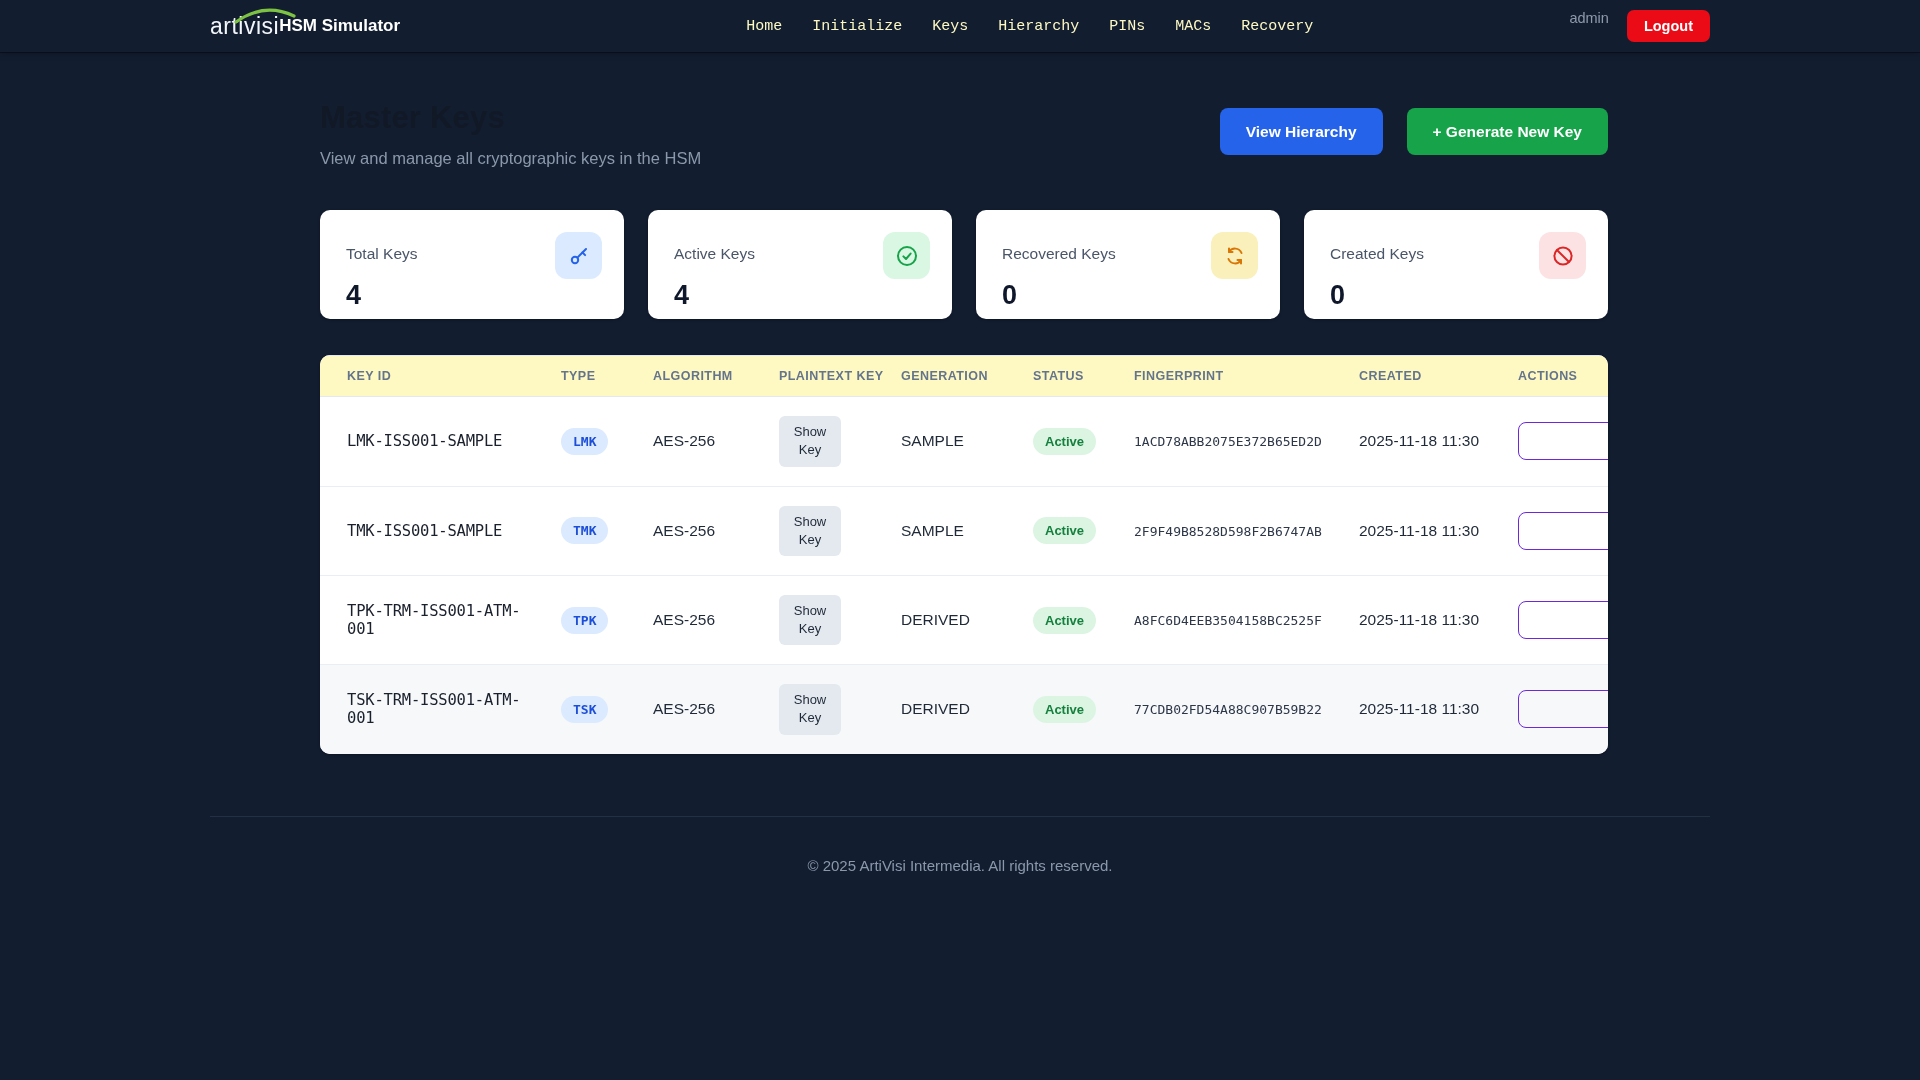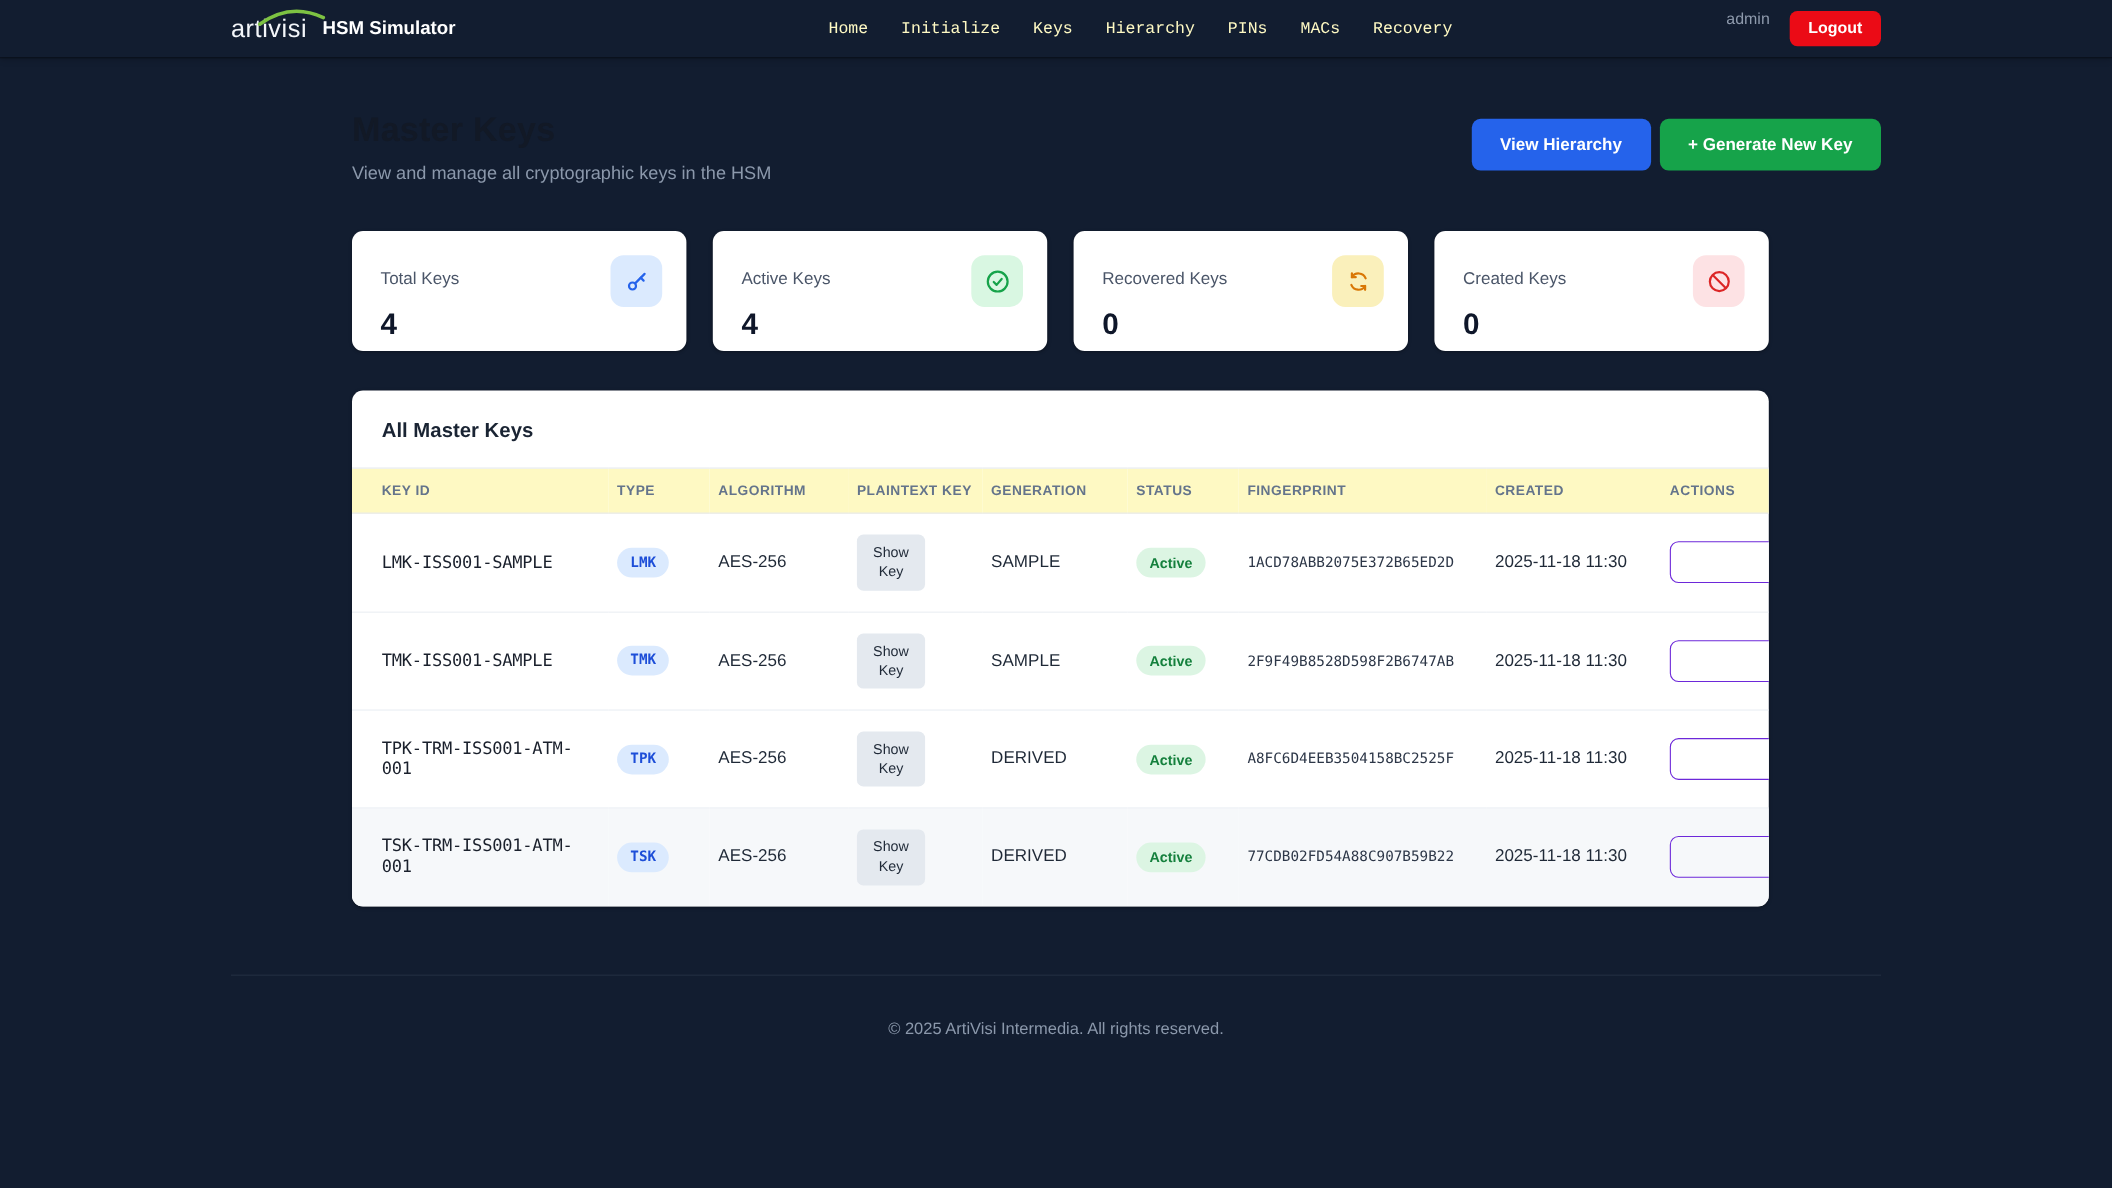--- a/index.html
+++ b/index.html
@@ -11,21 +11,21 @@
   }
   .mono { font-family: "DejaVu Sans Mono", "Liberation Mono", monospace; }
 
   
   .navbar {
     height:52px; background: var(--nav-bg, #121d30);
     box-shadow: 0 1px 0 rgba(0,0,0,.35), 0 2px 6px rgba(0,0,0,.25);
     display:flex; align-items:center; position:relative; z-index:5;
   }
   .nav-inner { width:1500px; margin:0 auto; display:flex; align-items:center; }
-  .brand { display:flex; align-items:center; gap:14px; }
+  .brand { display:flex; align-items:center; }
   .logo-wrap { position:relative; display:inline-block; line-height:1; }
   .logo-text {
     font-size:23px; color:#f3f6fa; letter-spacing:.5px; font-weight:500;
   }
   .logo-swoosh { position:absolute; top:-7px; left:24px; }
   .app-title { font-size:17px; font-weight:700; color:#ffffff; }
   .nav-menu { display:flex; gap:30px; margin:0 auto; padding-left:90px; }
   .nav-link { font-size:15px; color:#fef9c3; cursor:pointer;font-family:Liberation Mono, monospace; }
   .nav-right { display:flex; align-items:flex-start; gap:18px; }
   .nav-user { font-size:14.5px; color:#8e9aac; }
@@ -36,21 +36,21 @@
   }
 
   
   .container { width:1500px; margin:0 auto; }
   .content { padding-top:48px; }
 
   .page-head { display:flex; align-items:flex-start; padding:0 0 0 110px; }
   .page-head .titles { }
   .page-title { font-size:31px; font-weight:700; color:#121926; letter-spacing:.2px; }
   .page-sub { margin-top:13px; font-size:16.5px; color:#8b98ab; }
-  .head-actions { margin-left:auto; display:flex; gap:8px; margin-top:8px; }
+  .head-actions { margin-left:auto; display:flex; gap:24px; margin-right:102px; margin-top:8px; }
   .btn { border:none; cursor:pointer; font-family:inherit; font-weight:700; font-size:15.5px;
          color:#fff; height:47px; padding:0 26px; border-radius:8px; }
   .btn-blue { background: var(--accent-blue, #2563eb); }
   .btn-green { background: var(--accent-green, #16a34a); }
 
   
   .stats { display:flex; gap:24px; margin-top:42px; padding:0 102px 0 110px; }
   .stat-card { flex:1; background:#fff; border-radius:10px; height:109px; padding:23px 26px;
                position:relative; box-shadow:0 1px 3px rgba(0,0,0,.3); }
   .stat-label { font-size:15.5px; color:#4a5568; margin-top:12px; }
@@ -186,23 +186,20 @@
         <svg width="24" height="24" viewBox="0 0 24 24" fill="none" stroke="#dc2626" stroke-width="2" stroke-linecap="round">
           <circle cx="12" cy="12" r="8.6"></circle>
           <path d="M6.2 6.2 L17.8 17.8"></path>
         </svg>
       </div>
     </div>
 
   </div>
 
   <div class="table-card">
-    <div class="table-card-header">
-      <div class="table-title">All Master Keys</div>
-    </div>
     <table>
       <colgroup>
         <col class="col-keyid">
           <col class="col-type">
           <col class="col-algo">
         <col class="col-plain">
           <col class="col-gen">
           <col class="col-status">
         <col class="col-fp">
           <col class="col-created">

